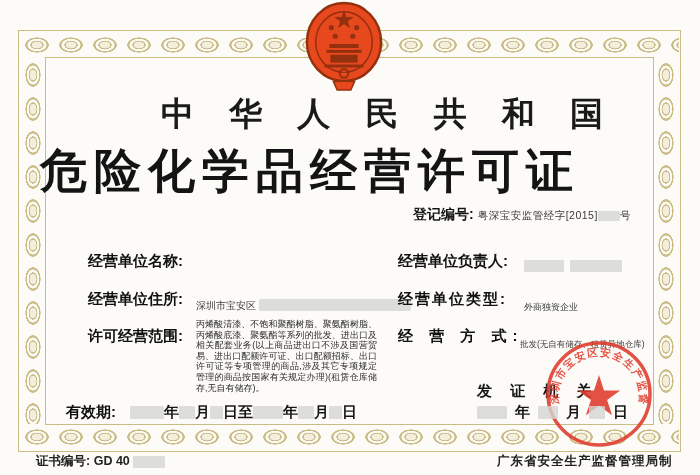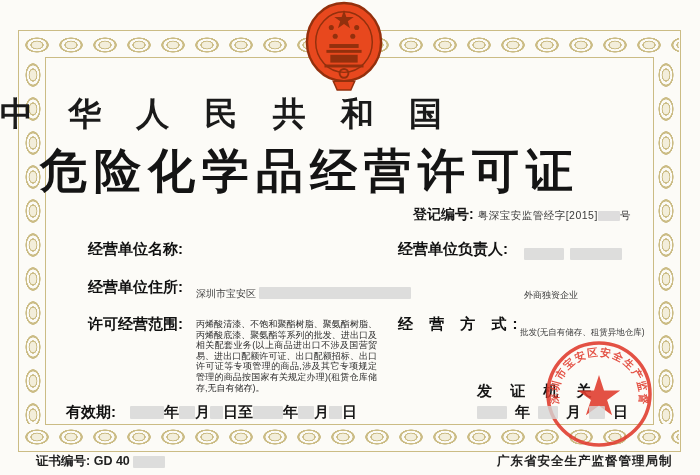--- a/index.html
+++ b/index.html
@@ -16,31 +16,31 @@
     background-size:34px 26px;background-repeat:repeat-x;background-position:left center;}
   .strip.v{width:26px;top:27px;bottom:27px;
     background-image:
       radial-gradient(ellipse 6px 9px at center, #f3eedb 0 55%, #cbbc85 60% 72%, rgba(0,0,0,0) 76%),
       radial-gradient(ellipse 9px 14px at center, rgba(0,0,0,0) 0 66%, #cbbc85 70% 82%, rgba(0,0,0,0) 86%);
     background-size:26px 34px;background-repeat:repeat-y;background-position:center top;}
   .strip.top{top:1px;} .strip.bottom{bottom:1px;} .strip.left{left:1px;} .strip.right{right:1px;}
   
   .emblem{position:absolute;left:303px;top:1px;width:82px;height:88px;}
   
-  .country{position:absolute;left:0;top:92px;width:616px;text-align:left;
+  .country{position:absolute;left:0;top:92px;width:616px;text-align:right;
            font-size:33px;font-weight:bold;letter-spacing:13px;color:#1a1a1a;}
   .title{position:absolute;left:0;top:140px;width:620px;text-align:center;
          font-size:47px;font-weight:bold;letter-spacing:7px;color:#141414;}
   
   .regrow{position:absolute;left:413px;top:206px;font-size:14px;font-weight:bold;}
   .regval{font-weight:normal;font-size:10.5px;color:#3a3a3a;margin-left:4px;letter-spacing:.5px;filter:blur(.3px);}
   
   .lbl{font-size:15px;font-weight:bold;color:#111;white-space:nowrap;}
   .val{font-size:10px;color:#3c3c3c;filter:blur(.3px);}
-  .f{position:absolute;}
+  .f{position:absolute;margin-top:12px;}
   .redact{display:inline-block;background:#d6d6d6;opacity:.8;border-radius:1px;vertical-align:middle;filter:blur(.6px);}
   .scopebox{position:absolute;left:196px;top:319px;width:181px;font-size:9px;line-height:10.6px;
             color:#2b2b2b;text-align:justify;filter:blur(.25px);}
   
   .issuer{position:absolute;left:477px;top:382px;font-size:15px;font-weight:bold;letter-spacing:7px;}
   .seal{position:absolute;left:543px;top:338px;width:112px;height:112px;opacity:.88;}
   .vrow{position:absolute;left:66px;top:403px;display:flex;align-items:center;
         font-size:15px;font-weight:bold;white-space:nowrap;}
   .drow{position:absolute;left:477px;top:403px;display:flex;align-items:center;gap:8px;
         font-size:15px;font-weight:bold;white-space:nowrap;}
@@ -103,20 +103,23 @@
   </div>
   <div class="scopebox">丙烯酸清漆、不饱和聚酯树脂、聚氨酯树脂、丙烯酸底漆、聚氨酯等系列的批发、进出口及相关配套业务(以上商品进出口不涉及国营贸易、进出口配额许可证、出口配额招标、出口许可证等专项管理的商品,涉及其它专项规定管理的商品按国家有关规定办理)(租赁仓库储存,无自有储存)。</div>
 
   <div class="f" style="left:398px;top:240px;">
     <span class="lbl">经营单位负责人:</span>
   </div>
   <div class="f" style="left:524px;top:244px;">
     <span class="redact" style="width:40px;height:12px;"></span><span class="redact" style="width:52px;height:12px;margin-left:6px;"></span>
   </div>
 
+  <div class="f" style="left:398px;top:278px;letter-spacing:2px;">
+    <span class="lbl">经营单位类型:</span>
+  </div>
   <div class="f" style="left:524px;top:284px;">
     <span class="val" style="font-size:9px;">外商独资企业</span>
   </div>
 
   <div class="f" style="left:520px;top:321px;width:160px;">
     <span class="val" style="font-size:8.5px;">批发(无自有储存、租赁异地仓库)</span>
   </div>
   <div class="f" style="left:398px;top:315px;">
     <span class="lbl" style="letter-spacing:6px;">经 营 方 式:</span>
   </div>

